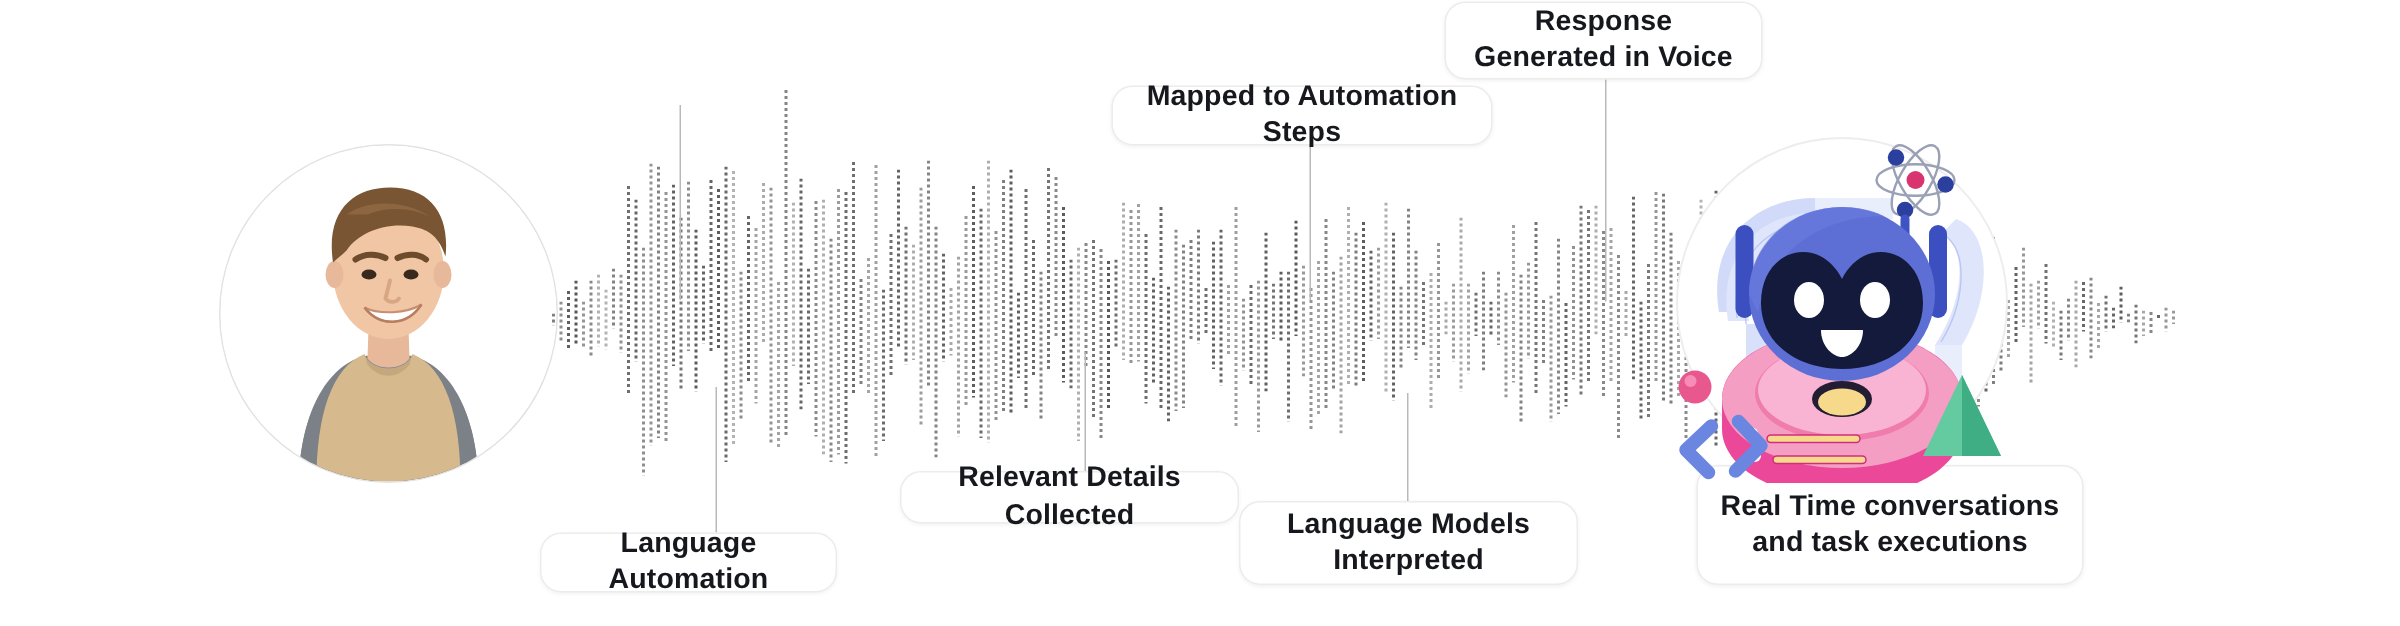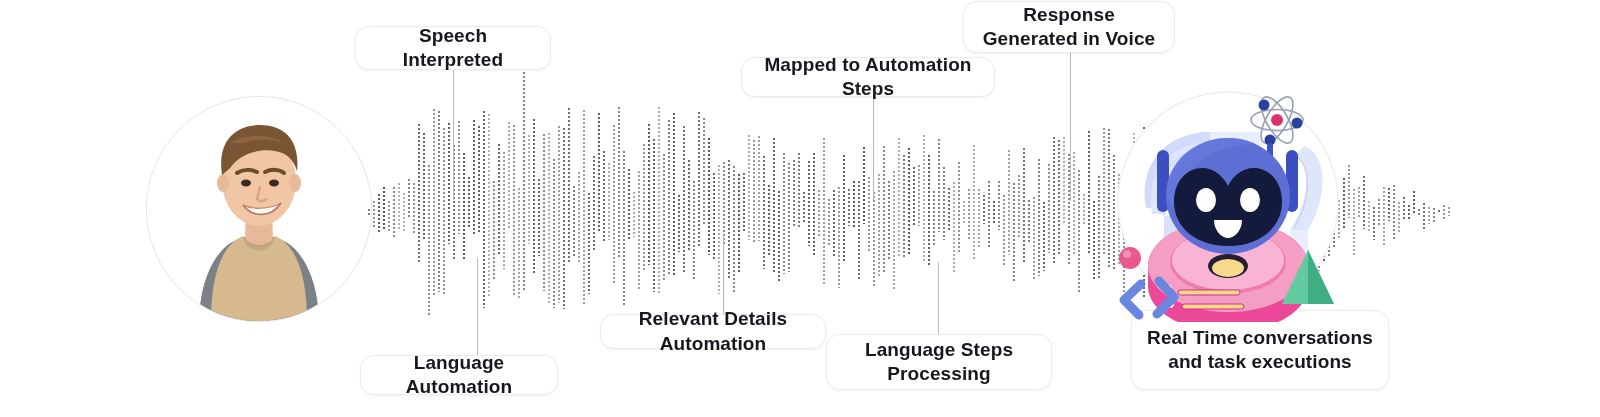--- a/index.html
+++ b/index.html
@@ -344,31 +344,30 @@
       <div class="wbar" style="left: 1088px; top: 147px; height: 9px; opacity: 0.59;"></div>
     </div>
 
   <div class="connector" style="left:453px;top:70px;height:130px;"></div>
   <div class="connector" style="left:873px;top:97px;height:103px;"></div>
   <div class="connector" style="left:1070px;top:53px;height:148px;"></div>
   <div class="connector" style="left:477px;top:258px;height:97px;"></div>
   <div class="connector" style="left:723px;top:235px;height:79px;"></div>
   <div class="connector" style="left:938px;top:262px;height:72px;"></div>
 
-  <div class="pill" style="left:355px;top:26px;width:196px;height:44px;">Speech Interpreted</div>
 
   <div class="pill" style="left:741px;top:57px;width:254px;height:40px;">Mapped to Automation Steps</div>
 
   <div class="pill" style="left:963px;top:1px;width:212px;height:52px;">Response Generated in Voice</div>
 
   <div class="pill" style="left:360px;top:355px;width:198px;height:40px;">Language Automation</div>
 
-  <div class="pill" style="left:600px;top:314px;width:226px;height:35px;">Relevant Details Automation</div>
-
-  <div class="pill" style="left:826px;top:334px;width:226px;height:56px;">Language Steps Processing</div>
+  <div class="pill" style="left:600px;top:314px;width:226px;height:35px;">Relevant Details Collected</div>
+
+  <div class="pill" style="left:826px;top:334px;width:226px;height:56px;">Language Models Interpreted</div>
 
   <div class="pill" style="left:1131px;top:310px;width:258px;height:80px;">Real Time conversations and task executions</div>
 
   <div class="robot">
     <svg viewBox="0 0 232 234" width="232" height="234">
 
       <circle cx="116" cy="114" r="110" fill="#ffffff" stroke="#ededed" stroke-width="1.3"></circle>
 
       <g>
         <path d="M34 120 C26 72 58 44 98 44 L126 44 L126 62 L100 62 C70 62 48 80 52 120 Z" fill="#c9d4f8" opacity="0.85"></path>

